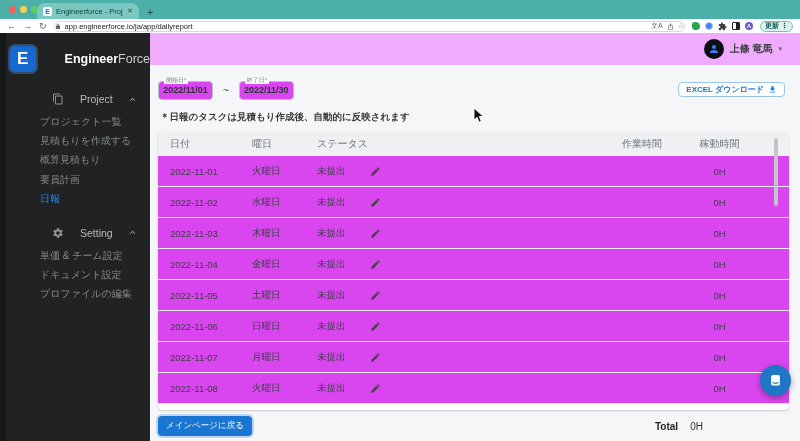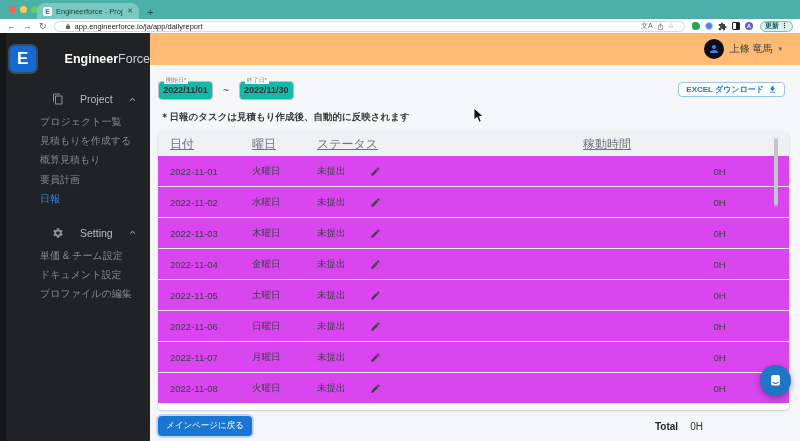--- a/index.html
+++ b/index.html
@@ -17,21 +17,21 @@
          border-radius:8px 8px 0 0; display:flex; align-items:center; gap:4px; padding:0 6px; }
   .favicon { width:9px; height:9px; background:#fff; border-radius:2px; display:flex;
              align-items:center; justify-content:center; font-size:7px; font-weight:bold; color:#1669cf; flex:none; }
   .tab-title { flex:1; font-size:7.5px; color:#123f3b; white-space:nowrap; overflow:hidden; }
   .tab-close { font-size:7px; color:#215a55; }
   .newtab { position:absolute; left:147px; bottom:1px; font-size:11px; color:#1d4f4a; }
 
   .toolbar { height:14px; background:#fff; display:flex; align-items:center; padding:0 7px; gap:7px; }
   .navic { font-size:9px; color:#5f6368; line-height:1; }
   .omnibox { flex:1; height:11px; border:1px solid #cfdedb; border-radius:7px; background:#fff;
-             display:flex; align-items:center; gap:4px; padding:0 10px; min-width:0; }
+             display:flex; align-items:center; gap:4px; padding:0 0; min-width:0; }
   .url { font-size:7.5px; color:#202124; white-space:nowrap; overflow:hidden; flex:1; }
   .obx-ic { font-size:7px; color:#5f6368; flex:none; }
   .ext-row { display:flex; align-items:center; gap:5px; }
   .ext { width:8px; height:8px; border-radius:50%; }
   .ext-green { background:#2da44e; border-radius:40% 60% 55% 45%; }
   .ext-blue { background:#4285f4; border:1.5px solid #a9c8fb; }
   .ext-square { width:8px; height:8px; border:1.5px solid #202124; border-radius:1px;
                 background:linear-gradient(90deg,#fff 0 50%,#202124 50%); }
   .ext-purple { background:#6f5bd0; color:#fff; font-size:5.5px; display:flex; align-items:center;
                 justify-content:center; font-weight:bold; }
@@ -53,44 +53,44 @@
   .brand-text .light { font-weight:normal; color:#ccd0d3; }
   .nav-head { display:flex; align-items:center; padding:7px 12px; gap:0;margin-left:40px; }
   .nav-head .nh-icon { width:12px; height:12px; flex:none; margin-right:16px; }
   .nav-head .nh-label { flex:1; font-size:10.5px; color:#b7bbbe; }
   .nav-head .nh-chev { width:11px; height:11px; }
   .nav-item { height:19.4px; display:flex; align-items:center; padding-left:40px; font-size:10px; color:#85898d; }
   .nav-item.active { color:#2f86eb; }
   .setting-head { margin-top:11px; }
 
   .main { flex:1; position:relative; display:flex; flex-direction:column; background:#f5f6f7; min-width:0; }
-  .topbar { height:32px; background:#fdba74; display:flex; align-items:center; justify-content:flex-end;
-            gap:6px; padding-right:18px; flex:none; }
+  .topbar { height:32px; background:#f0abfc; display:flex; align-items:center; justify-content:flex-end;
+            gap:6px; padding-right:18px; flex:none;font-weight:bold; }
   .avatar { width:20px; height:20px; border-radius:50%; background:#0d0e18; display:flex;
             align-items:center; justify-content:center; }
   .user-name { font-size:10px; color:#3c4043; }
   .caret { font-size:7px; color:#5f6368; }
 
   .content { flex:1; padding:14px 11px 0 8px; position:relative; }
   .filters-row { position:relative; display:flex; align-items:center; gap:10px; height:22px; }
   .datefield { position:relative; width:55px; height:19px; border:1px solid #b9bfc4; border-radius:4px;
-               background:#14b8a6; display:flex; align-items:center; justify-content:center; }
+               background:#d946ef; display:flex; align-items:center; justify-content:center; }
   .datefield .dlabel { position:absolute; top:-4.5px; left:5px; font-size:6px; color:#6f7680;
                        background:#fdfdfd; padding:0 2px; line-height:1.2; }
   .dvalue { font-size:9px; font-weight:bold; color:#2f3337; }
   .tilde { font-size:10px; color:#44484c; }
   .excel-btn { position:absolute; right:4px; top:3px; height:15px; display:flex; align-items:center; gap:4px;
                padding:0 7px; border:1px solid #9cc3e8; border-radius:4px; background:#fdfeff;
                color:#1976d2; font-size:8px; font-weight:bold; }
   .note { margin:10px 0 8px 2px; font-size:9.5px; font-weight:bold; color:#37393b; }
 
   .table-card { background:#fff; border-radius:4px; position:relative; padding-bottom:6px;
                 box-shadow:0 1px 2px rgba(0,0,0,.16), 0 0 1px rgba(0,0,0,.12); }
   .thead, .tr { display:grid; grid-template-columns:82px 65px 1fr 110px 115px; align-items:center; padding:0 12px; }
-  .thead { height:24px; background:#eef0f2; border-radius:4px 4px 0 0; font-size:12px; color:#6e747e;text-decoration:underline; }
+  .thead { height:24px; background:#eef0f2; border-radius:4px 4px 0 0; font-size:10px; color:#6e747e; }
   .tr { height:31px; border-bottom:1px solid #ebedef; font-size:9.5px; color:#3b4045; background:#d946ef; }
   .col-right { text-align:right; }
   .col-center { text-align:center; }
   .status-cell { display:flex; align-items:center; gap:24px; }
   .edit-ic { width:11px; height:11px; }
   .scroll-thumb { position:absolute; top:6px; right:11px; width:4px; height:68px; background:#c2c5c9; border-radius:2px; }
 
   .bottom-row { position:relative; margin-top:6px; height:20px; display:flex; align-items:center; }
   .back-btn { background:#1976d2; color:#fff; font-size:8.5px; padding:4px 8px; border-radius:4px; border:none;
               box-shadow:0 0 0 2px rgba(90,155,235,.35); }
@@ -218,20 +218,21 @@
           </button>
         </div>
 
         <div class="note">＊日報のタスクは見積もり作成後、自動的に反映されます</div>
 
         <div class="table-card">
           <div class="thead">
             <span>日付</span>
             <span>曜日</span>
             <span>ステータス</span>
+            <span class="col-right">作業時間</span>
             <span class="col-center">稼動時間</span>
           </div>
 
           <div class="tr">
             <span>2022-11-01</span>
             <span>火曜日</span>
             <span class="status-cell">
                 <span>未提出</span>
                 <svg class="edit-ic" viewBox="0 0 24 24" fill="#424242">
                   <path d="M3 17.25V21h3.75L17.81 9.94l-3.75-3.75L3 17.25zm17.71-10.21c.39-.39.39-1.02 0-1.41l-2.34-2.34a.9959.9959 0 0 0-1.41 0l-1.83 1.83 3.75 3.75 1.83-1.83z"></path>

